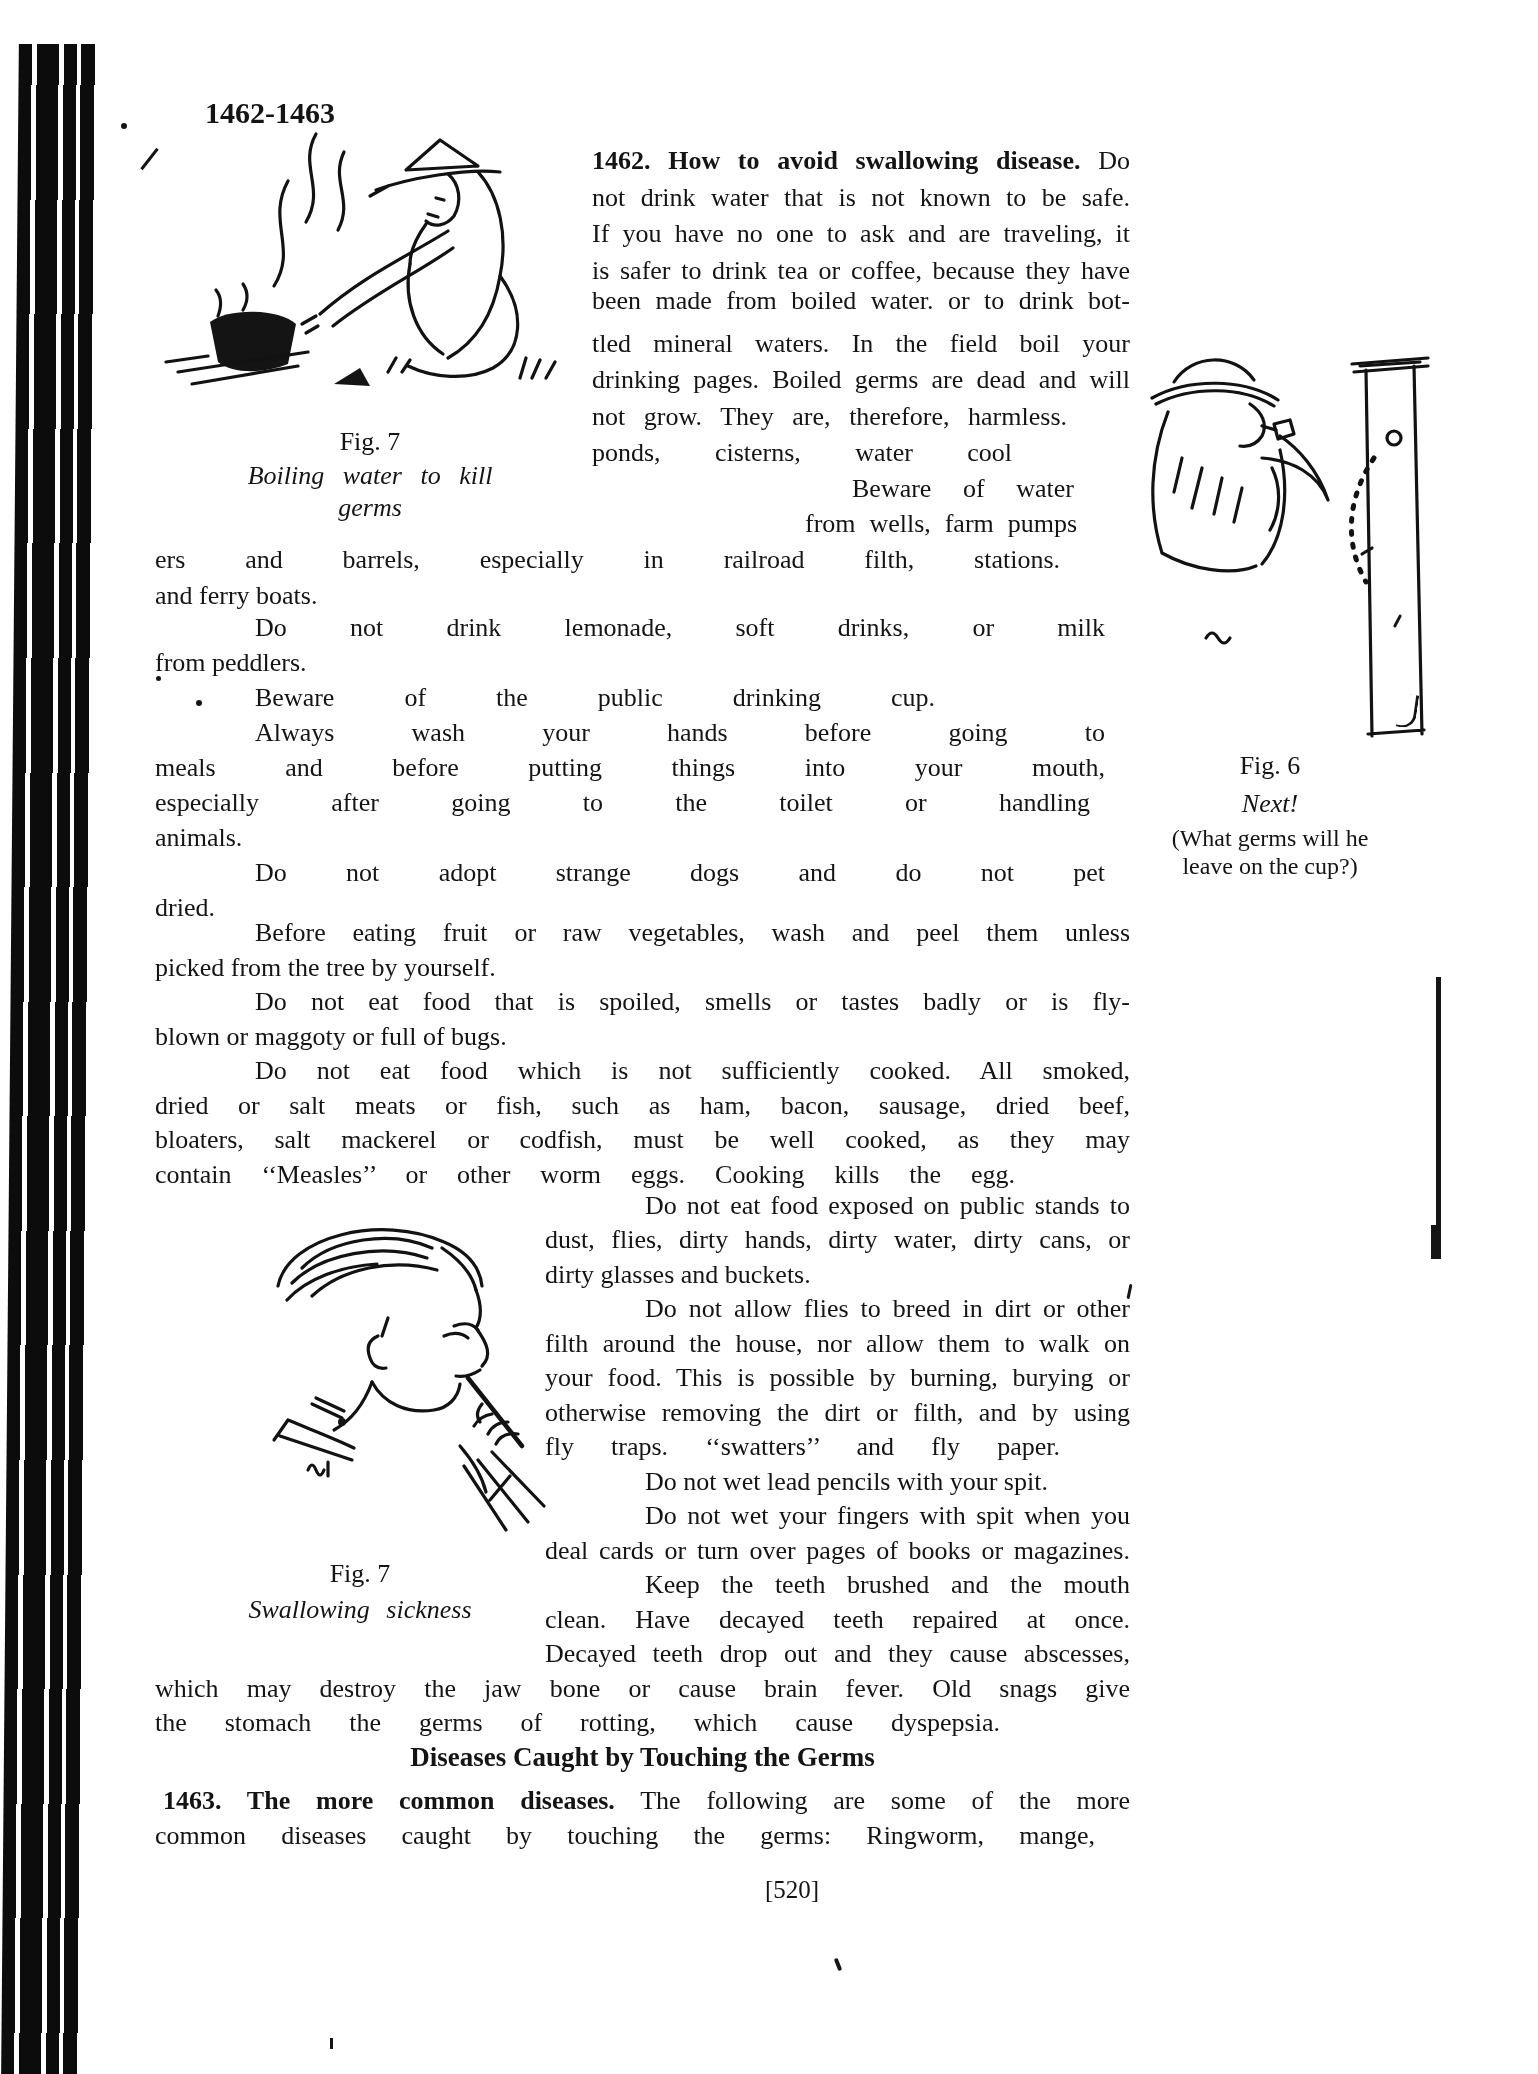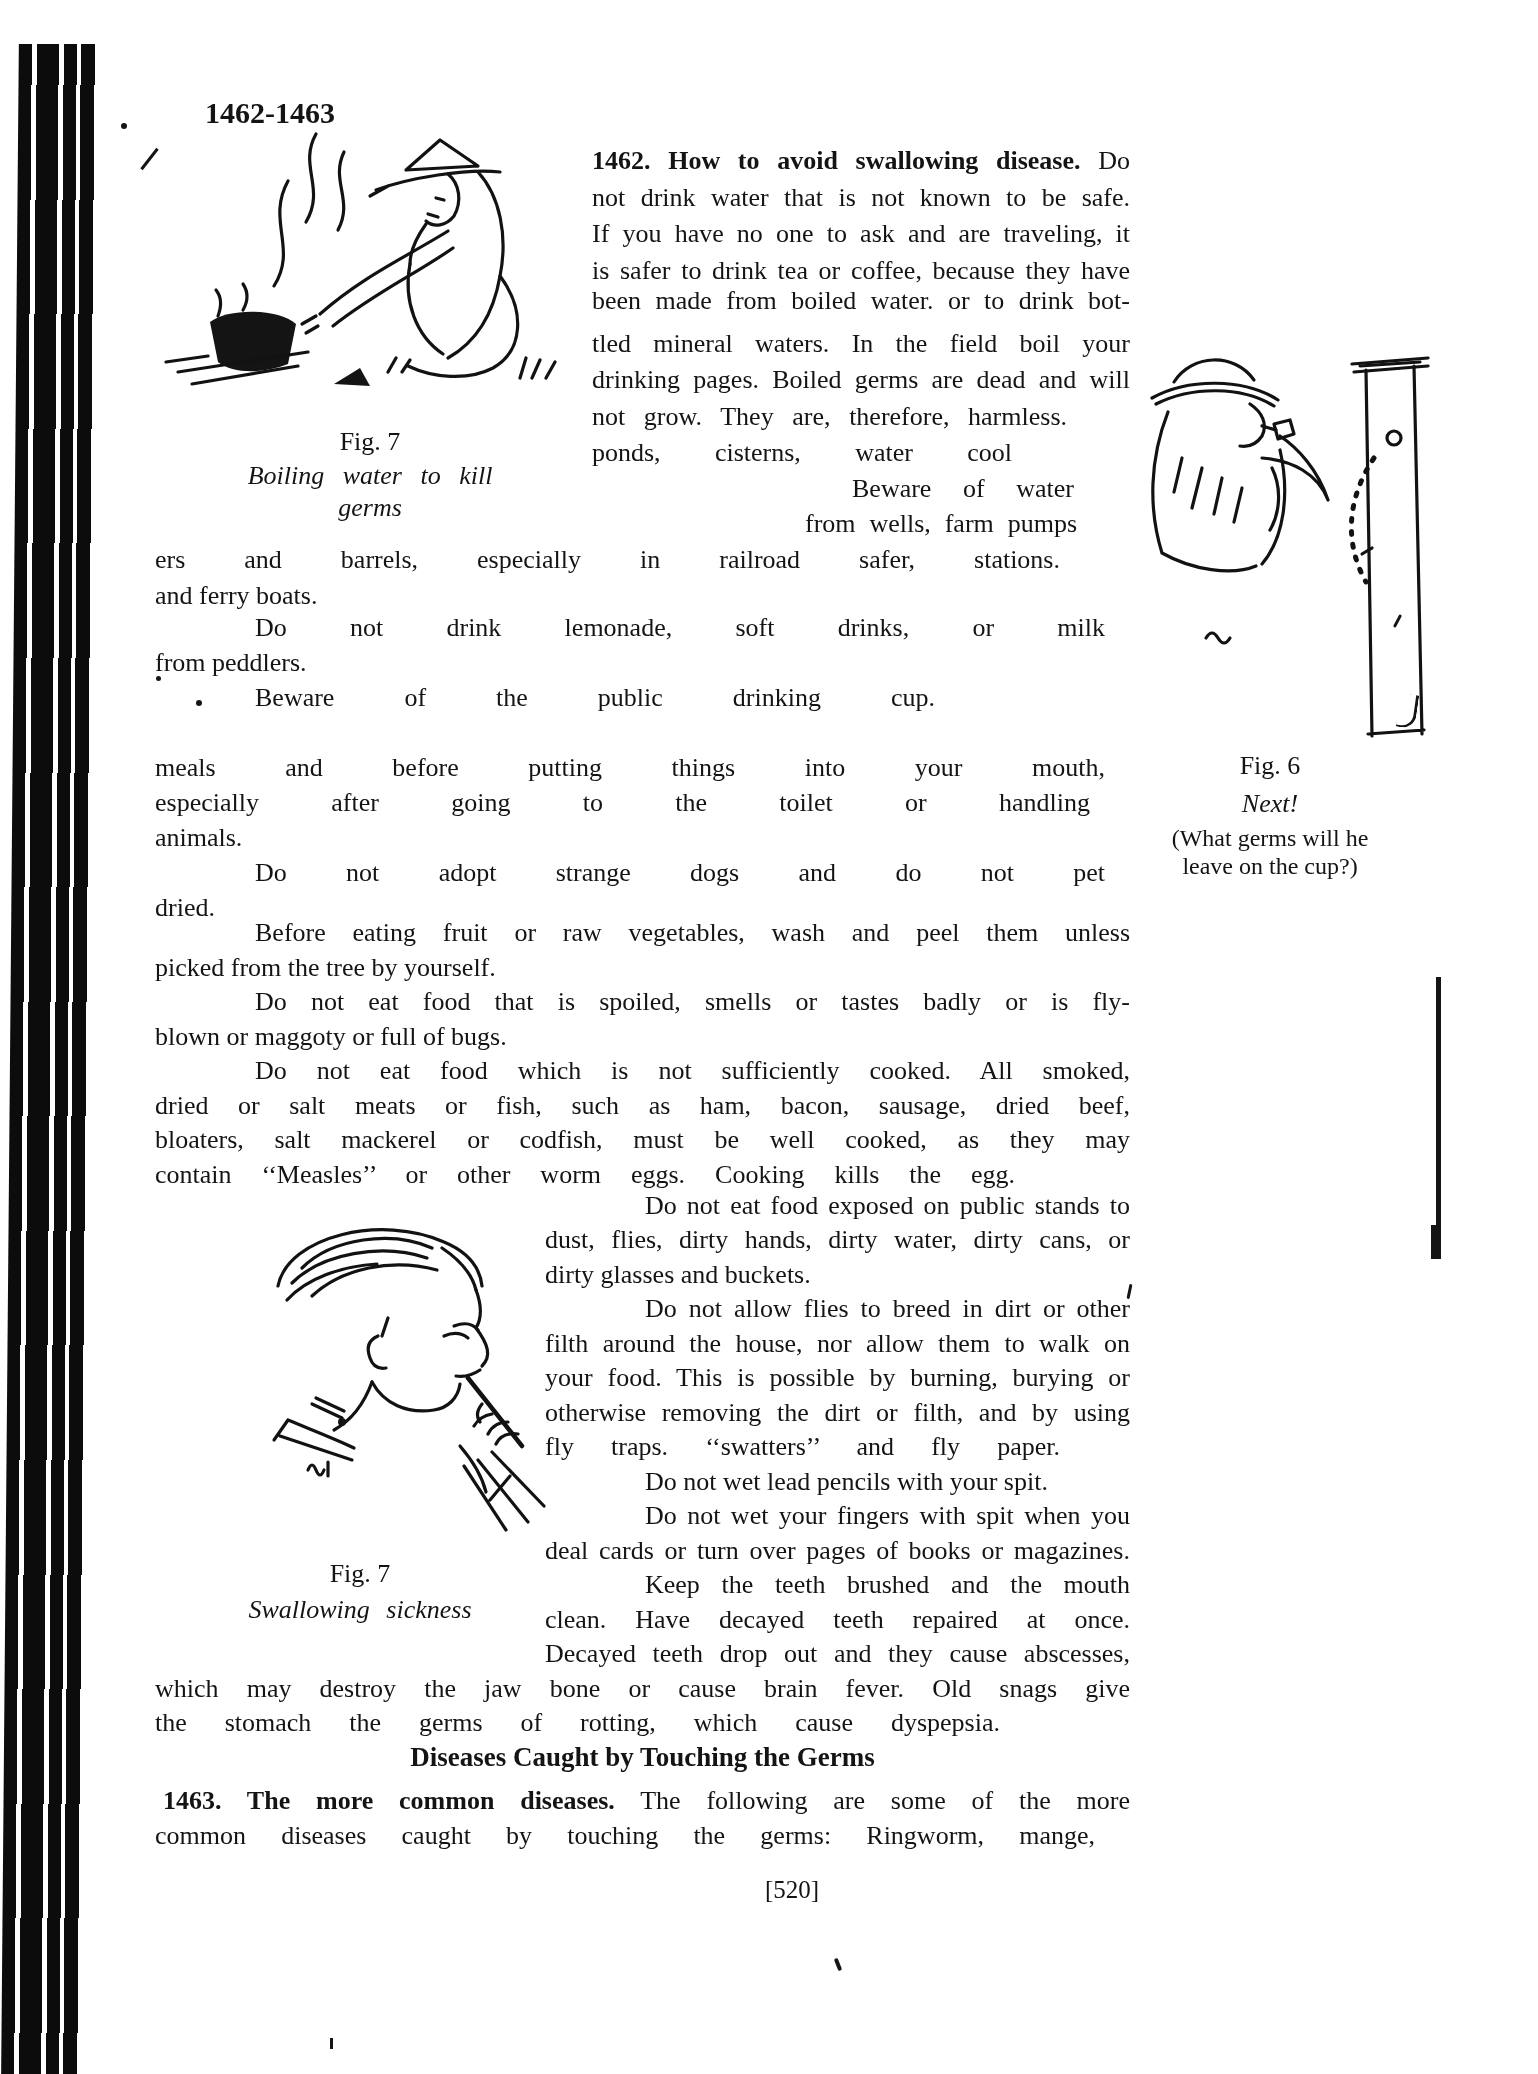--- a/index.html
+++ b/index.html
@@ -73,26 +73,27 @@
   <div class="ln j" style="left:592px;top:216px;width:538px;">If you have no one to ask and are traveling, it</div>
   <div class="ln j" style="left:592px;top:253px;width:538px;">is safer to drink tea or coffee, because they have</div>
   <div class="ln j" style="left:592px;top:283px;width:538px;">been made from boiled water. or to drink bot-</div>
   <div class="ln j" style="left:592px;top:326px;width:538px;">tled mineral waters.  In the field boil your</div>
   <div class="ln j" style="left:592px;top:362px;width:538px;">drinking pages.  Boiled germs are dead and will</div>
   <div class="ln j" style="left:592px;top:399px;width:475px;">not grow.  They are, therefore, harmless.</div>
   <div class="ln j" style="left:592px;top:435px;width:420px;">ponds, cisterns, water cool</div>
   <div class="ln j" style="left:852px;top:471px;width:222px;">Beware of water</div>
   <div class="ln j" style="left:805px;top:506px;width:272px;">from wells, farm pumps</div>
 
-  <div class="ln j" style="left:155px;top:542px;width:905px;">ers and barrels, especially in railroad safer, stations.</div>
+  <div class="ln j" style="left:155px;top:542px;width:905px;">ers and barrels, especially in railroad filth, stations.</div>
   <div class="ln" style="left:155px;top:578px;">and ferry boats.</div>
 
   <div class="ln j ind" style="left:155px;top:610px;width:850px;">Do not drink lemonade, soft drinks, or milk</div>
   <div class="ln" style="left:155px;top:645px;">from peddlers.</div>
   <div class="ln j ind" style="left:155px;top:680px;width:680px;">Beware of the public drinking cup.</div>
+  <div class="ln j ind" style="left:155px;top:715px;width:850px;">Always wash your hands before going to</div>
   <div class="ln j" style="left:155px;top:750px;width:950px;">meals and before putting things into your mouth,</div>
   <div class="ln j" style="left:155px;top:785px;width:935px;">especially after going to the toilet or handling</div>
   <div class="ln" style="left:155px;top:820px;">animals.</div>
   <div class="ln j ind" style="left:155px;top:855px;width:850px;">Do not adopt strange dogs and do not pet</div>
   <div class="ln" style="left:155px;top:890px;">dried.</div>
 
   <svg style="left:1122px;top:338px;" width="320" height="410" viewBox="0 0 320 410">
     <path class="sk" d="M238,28 L298,24 M244,32 L250,398 M292,28 L300,396 M246,396 L302,392"></path>
     <path class="sk" d="M230,26 L306,20 M232,34 L306,28"></path>
     <circle class="sk" cx="272" cy="100" r="7"></circle>

